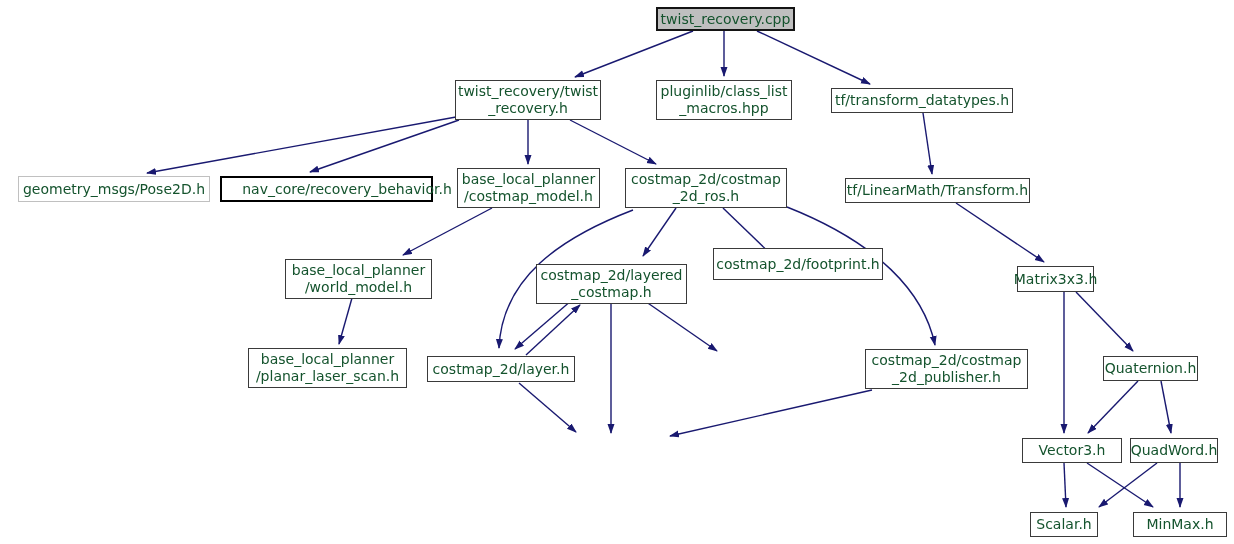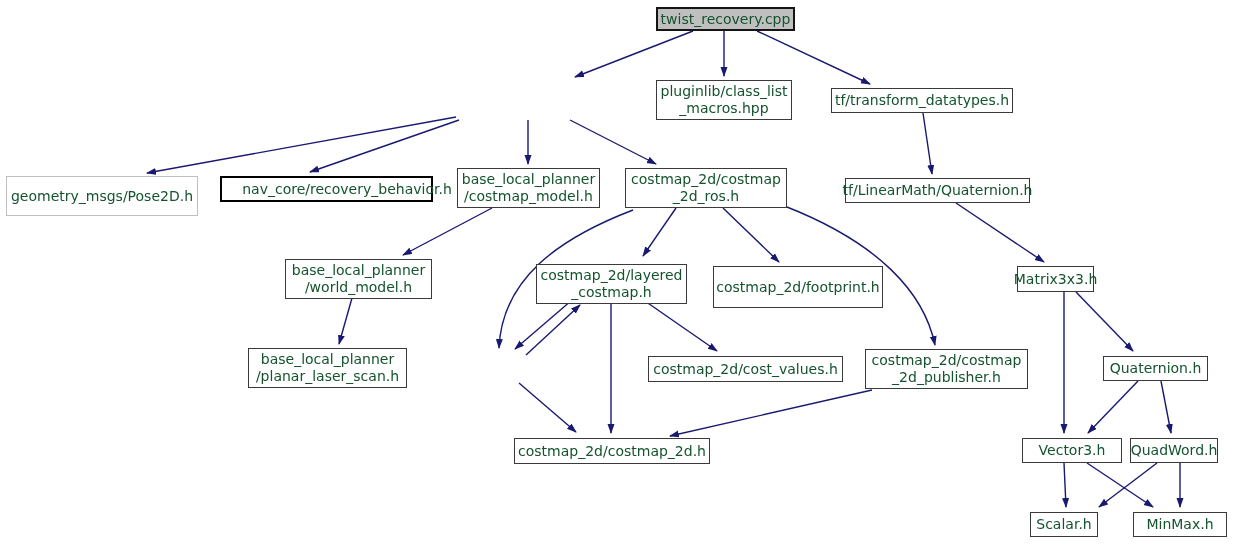--- a/index.html
+++ b/index.html
@@ -78,41 +78,42 @@
       <path marker-end="url(#arr)" d="M1138,381 L1088,433"></path>
       <path marker-end="url(#arr)" d="M1161,381 L1171,433"></path>
       <path marker-end="url(#arr)" d="M1064,463 L1066,507"></path>
       <path marker-end="url(#arr)" d="M1087,463 L1153,507"></path>
       <path marker-end="url(#arr)" d="M1157,463 L1099,507"></path>
       <path marker-end="url(#arr)" d="M1180,463 L1180,507"></path>
     </g>
   </svg>
 
   <div class="node root" style="left:656px;top:7px;width:139px;height:24px">twist_recovery.cpp</div>
+  <div class="node" style="left:455px;top:80px;width:146px;height:40px">twist_recovery/twist
+_recovery.h</div>
   <div class="node" style="left:831px;top:88px;width:182px;height:25px">tf/transform_datatypes.h</div>
   <div class="node" style="left:656px;top:80px;width:136px;height:40px">pluginlib/class_list
 _macros.hpp</div>
-  <div class="node ext" style="left:6px;top:176px;width:192px;height:40px">geometry_msgs/Pose2D.h</div>
+  <div class="node ext" style="left:18px;top:176px;width:192px;height:26px">geometry_msgs/Pose2D.h</div>
   <div class="node bold" style="left:220px;top:176px;width:213px;height:26px">nav_core/recovery_behavior.h</div>
   <div class="node" style="left:457px;top:168px;width:143px;height:40px">base_local_planner
 /costmap_model.h</div>
   <div class="node" style="left:625px;top:168px;width:162px;height:40px">costmap_2d/costmap
 _2d_ros.h</div>
-  <div class="node" style="left:845px;top:178px;width:185px;height:25px">tf/LinearMath/Quaternion.h</div>
+  <div class="node" style="left:845px;top:178px;width:185px;height:25px">tf/LinearMath/Transform.h</div>
   <div class="node" style="left:285px;top:259px;width:147px;height:40px">base_local_planner
 /world_model.h</div>
   <div class="node" style="left:536px;top:264px;width:151px;height:40px">costmap_2d/layered
 _costmap.h</div>
-  <div class="node" style="left:713px;top:266px;width:170px;height:42px">costmap_2d/footprint.h</div>
+  <div class="node" style="left:713px;top:248px;width:170px;height:32px">costmap_2d/footprint.h</div>
   <div class="node" style="left:1017px;top:266px;width:77px;height:26px">Matrix3x3.h</div>
   <div class="node" style="left:248px;top:348px;width:159px;height:40px">base_local_planner
 /planar_laser_scan.h</div>
-  <div class="node" style="left:648px;top:356px;width:195px;height:26px">costmap_2d/cost_values.h</div>
+  <div class="node" style="left:427px;top:356px;width:148px;height:26px">costmap_2d/layer.h</div>
   <div class="node" style="left:865px;top:349px;width:163px;height:40px">costmap_2d/costmap
 _2d_publisher.h</div>
-  <div class="node" style="left:1103px;top:356px;width:105px;height:25px">Quaternion.h</div>
-  <div class="node" style="left:514px;top:438px;width:196px;height:26px">costmap_2d/costmap_2d.h</div>
+  <div class="node" style="left:1103px;top:356px;width:95px;height:25px">Quaternion.h</div>
   <div class="node" style="left:1022px;top:438px;width:100px;height:25px">Vector3.h</div>
   <div class="node" style="left:1130px;top:438px;width:88px;height:25px">QuadWord.h</div>
   <div class="node" style="left:1030px;top:512px;width:68px;height:25px">Scalar.h</div>
   <div class="node" style="left:1133px;top:512px;width:94px;height:25px">MinMax.h</div>
 
 </div>
 
 </body></html>

